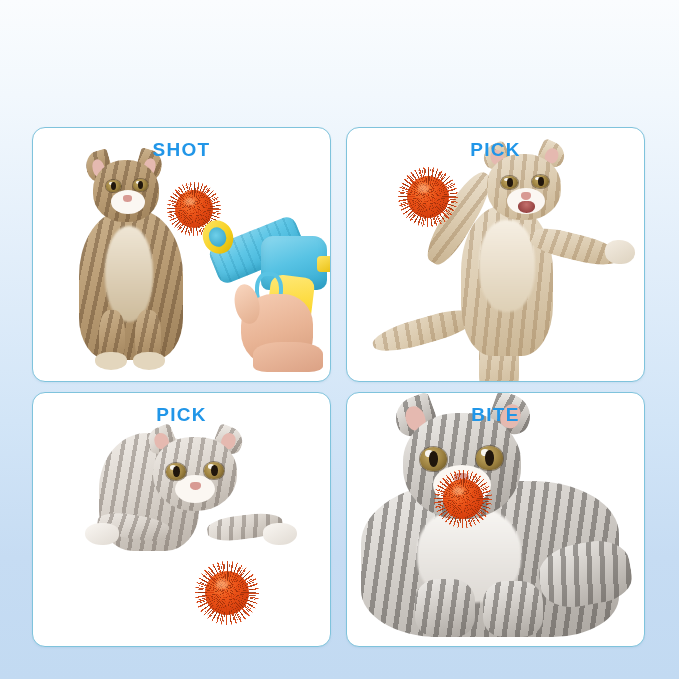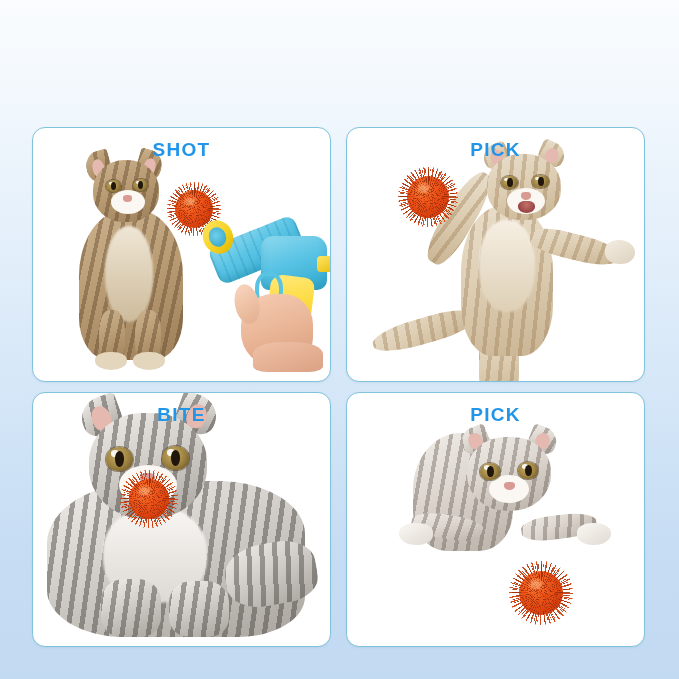--- a/index.html
+++ b/index.html
@@ -409,20 +409,55 @@
       </div>
 
       <div class="pompom" style="left:60px;top:48px;width:42px;height:42px;">
         <div class="pom-hl"></div>
       </div>
 
     </div>
   </div>
 
   <div class="card">
+    <div class="card-label">PICK</div>
+    <div class="scene">
+
+      <div class="p3-cat">
+        <div class="fur tabby-silver p3-body"></div>
+        <div class="fur tabby-silver p3-front-l"></div>
+        <div class="fur tabby-silver p3-front-r"></div>
+        <div class="p3-paw-l"></div>
+        <div class="p3-paw-r"></div>
+        <div class="fur tabby-silver p3-ear-l">
+          <div class="ear-in" style="left:7px;top:6px;width:14px;height:16px;"></div>
+        </div>
+        <div class="fur tabby-silver p3-ear-r">
+          <div class="ear-in" style="left:7px;top:6px;width:14px;height:16px;"></div>
+        </div>
+        <div class="fur tabby-silver p3-head">
+          <div class="muzzle" style="left:22px;top:38px;width:40px;height:28px;"></div>
+          <div class="eye" style="left:13px;top:26px;width:20px;height:17px;">
+            <div class="eye-glint"></div>
+          </div>
+          <div class="eye" style="left:51px;top:25px;width:20px;height:17px;">
+            <div class="eye-glint"></div>
+          </div>
+          <div class="nose" style="left:37px;top:45px;width:11px;height:8px;"></div>
+        </div>
+      </div>
+
+      <div class="pompom" style="left:172px;top:178px;width:44px;height:44px;">
+        <div class="pom-hl"></div>
+      </div>
+
+    </div>
+  </div>
+
+  <div class="card">
     <div class="card-label">BITE</div>
     <div class="scene">
 
       <div class="p4-cat">
         <div class="fur tabby-gray p4-body"></div>
         <div class="fur tabby-gray p4-hindleg"></div>
         <div class="fur p4-chest"></div>
         <div class="fur tabby-gray p4-front-l"></div>
         <div class="fur tabby-gray p4-front-r"></div>
         <div class="fur tabby-gray p4-ear-l">
@@ -447,48 +482,13 @@
         </div>
       </div>
 
       <div class="pompom" style="left:96px;top:86px;width:40px;height:40px;">
         <div class="pom-hl"></div>
       </div>
 
     </div>
   </div>
 
-  <div class="card">
-    <div class="card-label">PICK</div>
-    <div class="scene">
-
-      <div class="p3-cat">
-        <div class="fur tabby-silver p3-body"></div>
-        <div class="fur tabby-silver p3-front-l"></div>
-        <div class="fur tabby-silver p3-front-r"></div>
-        <div class="p3-paw-l"></div>
-        <div class="p3-paw-r"></div>
-        <div class="fur tabby-silver p3-ear-l">
-          <div class="ear-in" style="left:7px;top:6px;width:14px;height:16px;"></div>
-        </div>
-        <div class="fur tabby-silver p3-ear-r">
-          <div class="ear-in" style="left:7px;top:6px;width:14px;height:16px;"></div>
-        </div>
-        <div class="fur tabby-silver p3-head">
-          <div class="muzzle" style="left:22px;top:38px;width:40px;height:28px;"></div>
-          <div class="eye" style="left:13px;top:26px;width:20px;height:17px;">
-            <div class="eye-glint"></div>
-          </div>
-          <div class="eye" style="left:51px;top:25px;width:20px;height:17px;">
-            <div class="eye-glint"></div>
-          </div>
-          <div class="nose" style="left:37px;top:45px;width:11px;height:8px;"></div>
-        </div>
-      </div>
-
-      <div class="pompom" style="left:172px;top:178px;width:44px;height:44px;">
-        <div class="pom-hl"></div>
-      </div>
-
-    </div>
-  </div>
-
 </div>
 
 </body></html>

